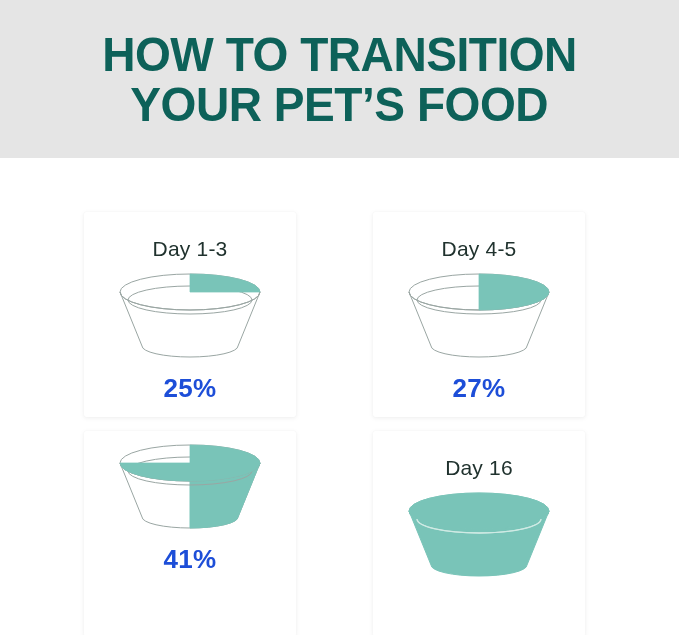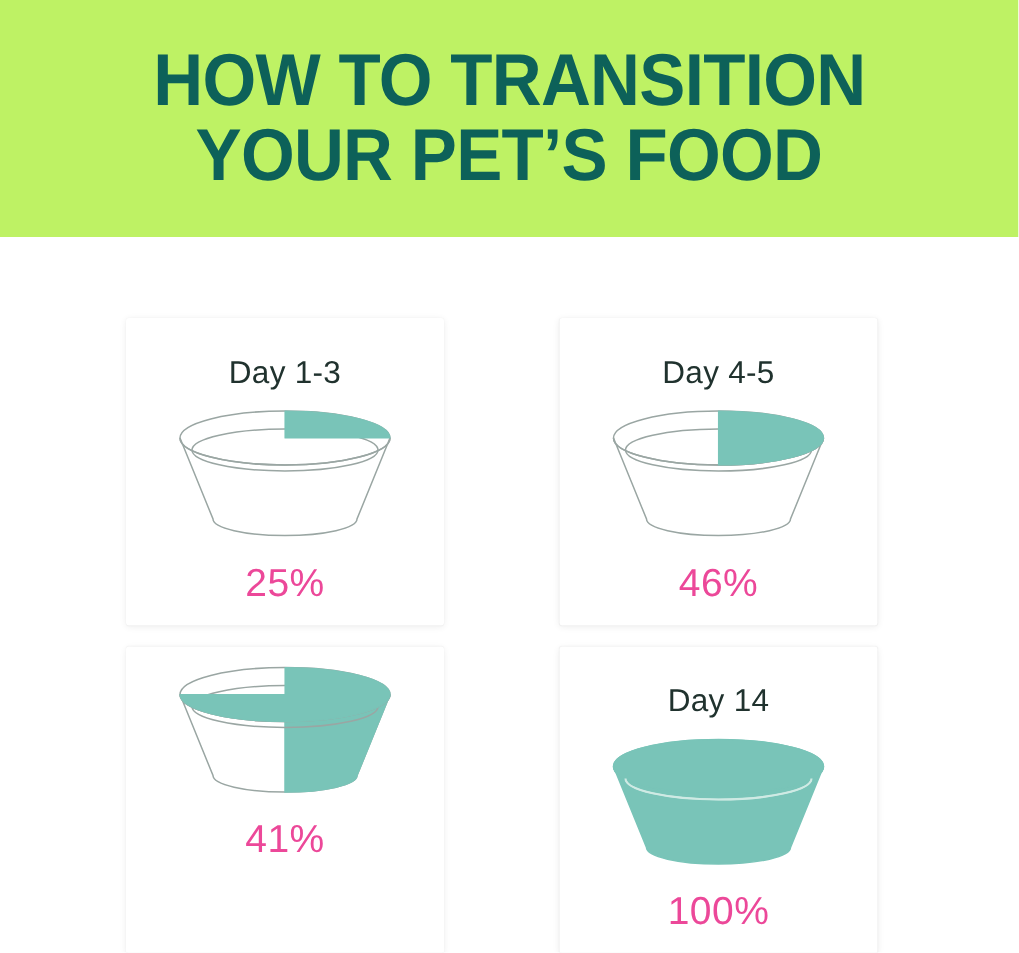--- a/index.html
+++ b/index.html
@@ -21,21 +21,21 @@
     background: #ffffff;
   }
 
   
   .header {
     position: absolute;
     left: 0;
     top: 0;
     width: 679px;
     height: 158px;
-    background: #bef264;
+    background: #e5e5e5;
     display: flex;
     flex-direction: column;
     align-items: center;
     justify-content: center;
   }
   .header-line {
     color: #0d6159;
     font-family: "Liberation Sans Narrow", "Liberation Sans", sans-serif;
     font-weight: bold;
     font-size: 47px;
@@ -86,22 +86,22 @@
     height: 96px;
     display: flex;
     align-items: center;
     justify-content: center;
   }
   .bowl-svg { display: block; }
 
   .card-pct {
     margin-top: 9px;
     font-size: 26px;
-    font-weight: normal;
-    color: #ec4899;
+    font-weight: bold;
+    color: #1d4ed8;
     letter-spacing: 0.3px;
   }
 </style>
 </head>
 <body>
 
 <div class="page">
 
   <div class="header">
     <div class="header-line l1">HOW TO TRANSITION</div>
@@ -134,21 +134,21 @@
             <path d="M 6 22
           L 28 76
           A 48 11 0 0 0 124 76
           L 146 22
           A 70 18 0 0 1 6 22 Z" fill="#ffffff" stroke="#9aa6a3" stroke-width="1"></path>
             <ellipse cx="76" cy="30" rx="62" ry="14" fill="none" stroke="#9aa6a3" stroke-width="1"></ellipse>
             <ellipse cx="76" cy="22" rx="70" ry="18" fill="none" stroke="#9aa6a3" stroke-width="1"></ellipse>
             <path d="M 76 22 L 76 4 A 70 18 0 0 1 76 40 Z" fill="#79c4b8" stroke="#79c4b8" stroke-width="0.75" stroke-linejoin="round"></path>
           </svg>
       </div>
-      <div class="card-pct">46%</div>
+      <div class="card-pct">27%</div>
     </div>
 
     <div class="card">
       <div class="bowl-wrap">
         <svg class="bowl-svg" width="152" height="92" viewBox="0 0 152 92">
             <path d="M 6 22
           L 28 76
           A 48 11 0 0 0 124 76
           L 146 22
           A 70 18 0 0 1 6 22 Z" fill="#ffffff" stroke="#9aa6a3" stroke-width="1"></path>
@@ -159,31 +159,30 @@
           A 70 18 0 0 1 76 40 Z" fill="#79c4b8" stroke="#79c4b8" stroke-width="1"></path>
             <ellipse cx="76" cy="30" rx="62" ry="14" fill="none" stroke="#9aa6a3" stroke-width="1"></ellipse>
             <ellipse cx="76" cy="22" rx="70" ry="18" fill="none" stroke="#9aa6a3" stroke-width="1"></ellipse>
             <path d="M 76 22 L 76 4 A 70 18 0 1 1 6 22.000000000000004 Z" fill="#79c4b8" stroke="#79c4b8" stroke-width="0.75" stroke-linejoin="round"></path>
           </svg>
       </div>
       <div class="card-pct">41%</div>
     </div>
 
     <div class="card">
-      <div class="card-title">Day 14</div>
+      <div class="card-title">Day 16</div>
       <div class="bowl-wrap">
         <svg class="bowl-svg" width="152" height="92" viewBox="0 0 152 92">
             <path d="M 6 22
           L 28 76
           A 48 11 0 0 0 124 76
           L 146 22
           A 70 18 0 0 1 6 22 Z" fill="#79c4b8" stroke="#79c4b8" stroke-width="1"></path>
             <ellipse cx="76" cy="30" rx="62" ry="14" fill="none" stroke="#cfeae4" stroke-width="1"></ellipse>
             <ellipse cx="76" cy="22" rx="70" ry="18" fill="none" stroke="#79c4b8" stroke-width="1"></ellipse>
             <path d="M 6 22 A 70 18 0 1 1 146 22 A 70 18 0 1 1 6 22 Z" fill="#79c4b8" stroke="#79c4b8" stroke-width="0.75" stroke-linejoin="round"></path>
             <path d="M 14 30 A 62 14 0 0 0 138 30" fill="none" stroke="#cfeae4" stroke-width="1.4"></path>
           </svg>
       </div>
-      <div class="card-pct">100%</div>
     </div>
 
   </div>
 </div>
 
 </body></html>

